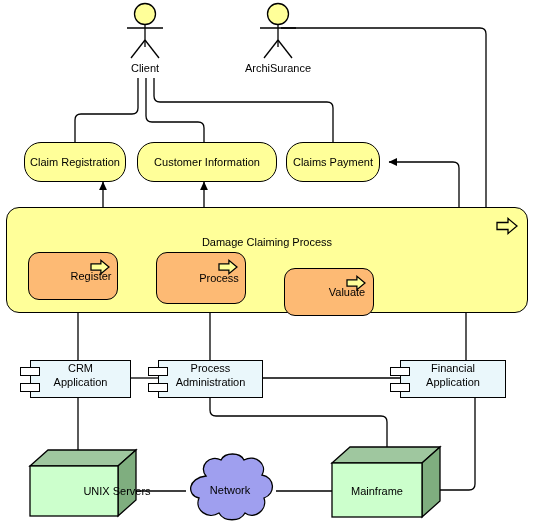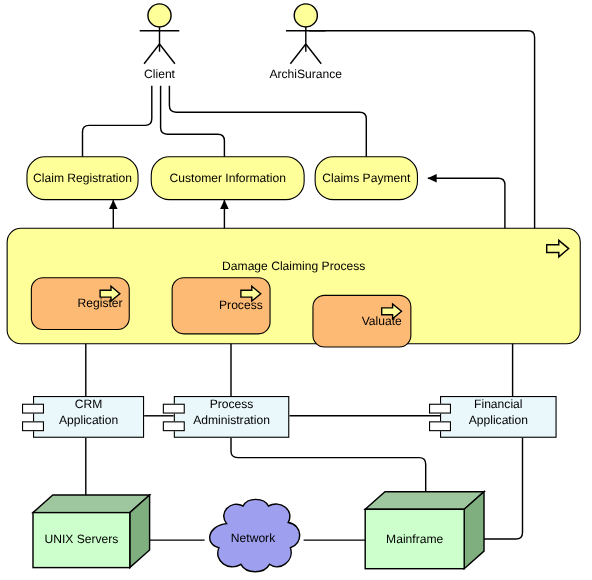--- a/index.html
+++ b/index.html
@@ -273,21 +273,21 @@
     <span class="comp-tab" style="top:22px;"></span>
   </div>
 
   <div class="infra-node" style="left:28px; top:448px;">
     <svg width="110" height="72" viewBox="0 0 110 72">
       <polygon points="2,18 20,2 108,2 90,18" fill="#9fc79f" stroke="#000000" stroke-width="1.3"></polygon>
       <polygon points="90,18 108,2 108,52 90,68" fill="#7fae7f" stroke="#000000" stroke-width="1.3"></polygon>
       <rect x="2" y="18" width="88" height="50" fill="#ccffcc" stroke="#000000" stroke-width="1.3"></rect>
     </svg>
   </div>
-  <div class="infra-label" style="left:30px; top:485px; width:88px;">UNIX Servers</div>
+  <div class="infra-label" style="left:30px; top:485px; width:88px;padding-left:43px;">UNIX Servers</div>
 
   <div class="infra-node" style="left:330px; top:443px;">
     <svg width="112" height="78" viewBox="0 0 112 78">
       <polygon points="2,20 20,4 110,4 92,20" fill="#9fc79f" stroke="#000000" stroke-width="1.3"></polygon>
       <polygon points="92,20 110,4 110,58 92,74" fill="#7fae7f" stroke="#000000" stroke-width="1.3"></polygon>
       <rect x="2" y="20" width="90" height="54" fill="#ccffcc" stroke="#000000" stroke-width="1.3"></rect>
     </svg>
   </div>
   <div class="infra-label" style="left:332px; top:485px; width:90px;">Mainframe</div>
 

